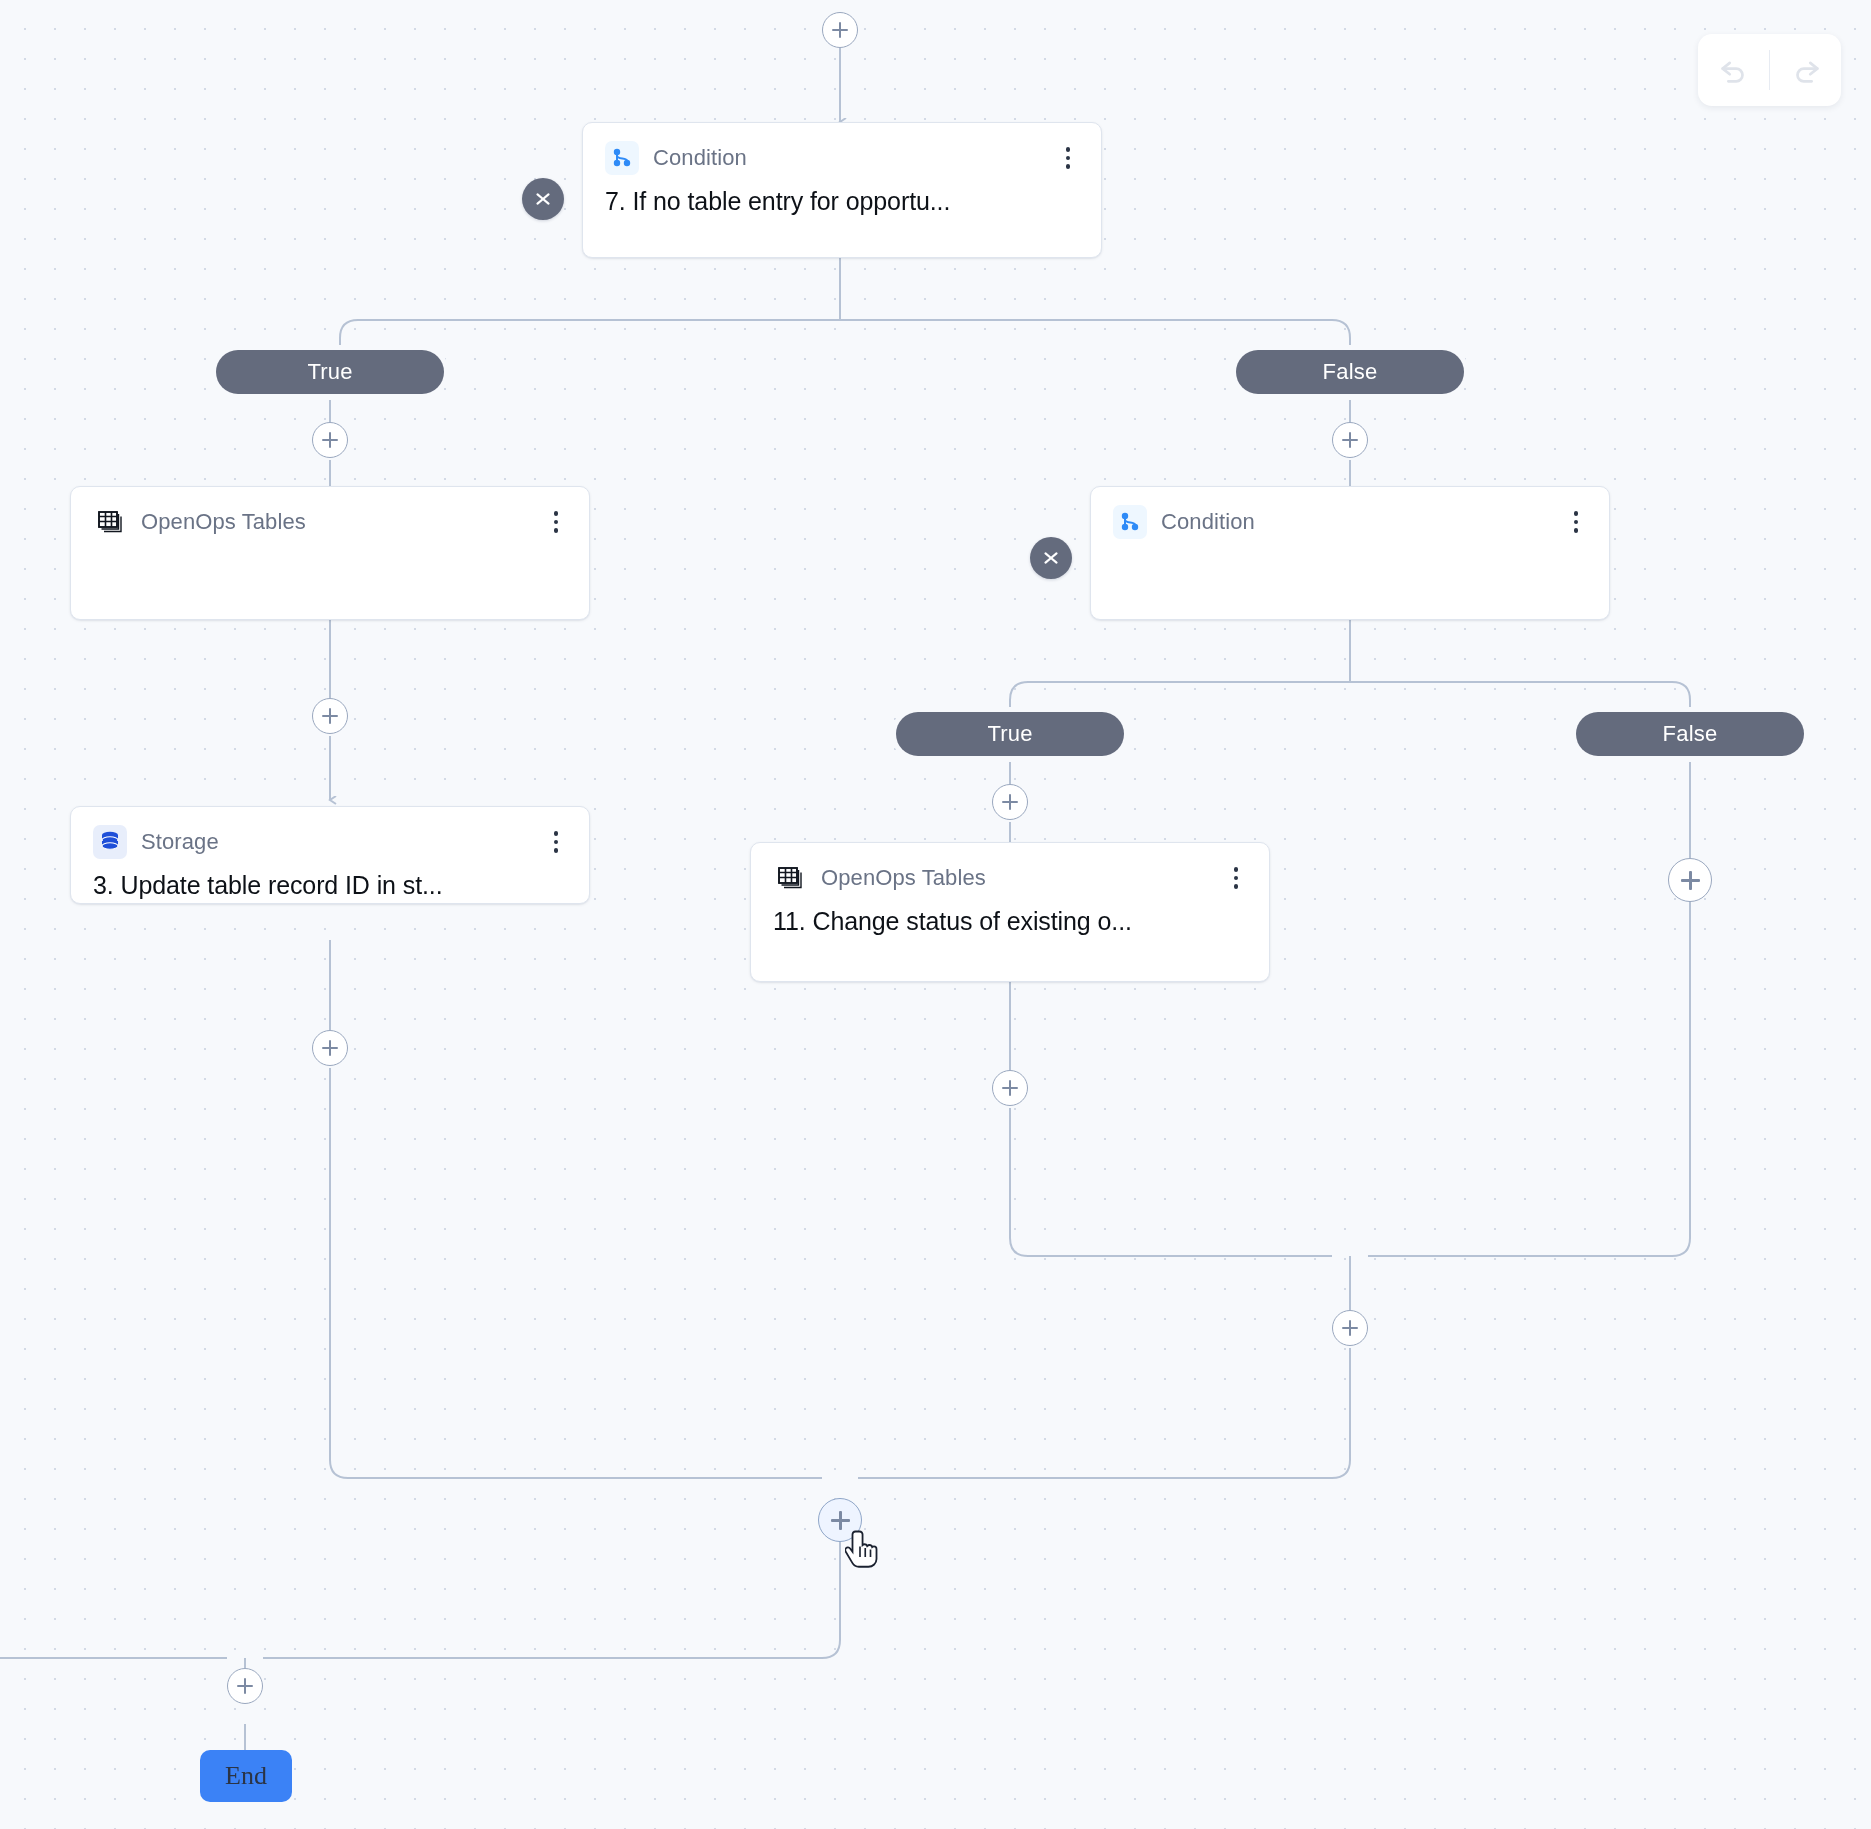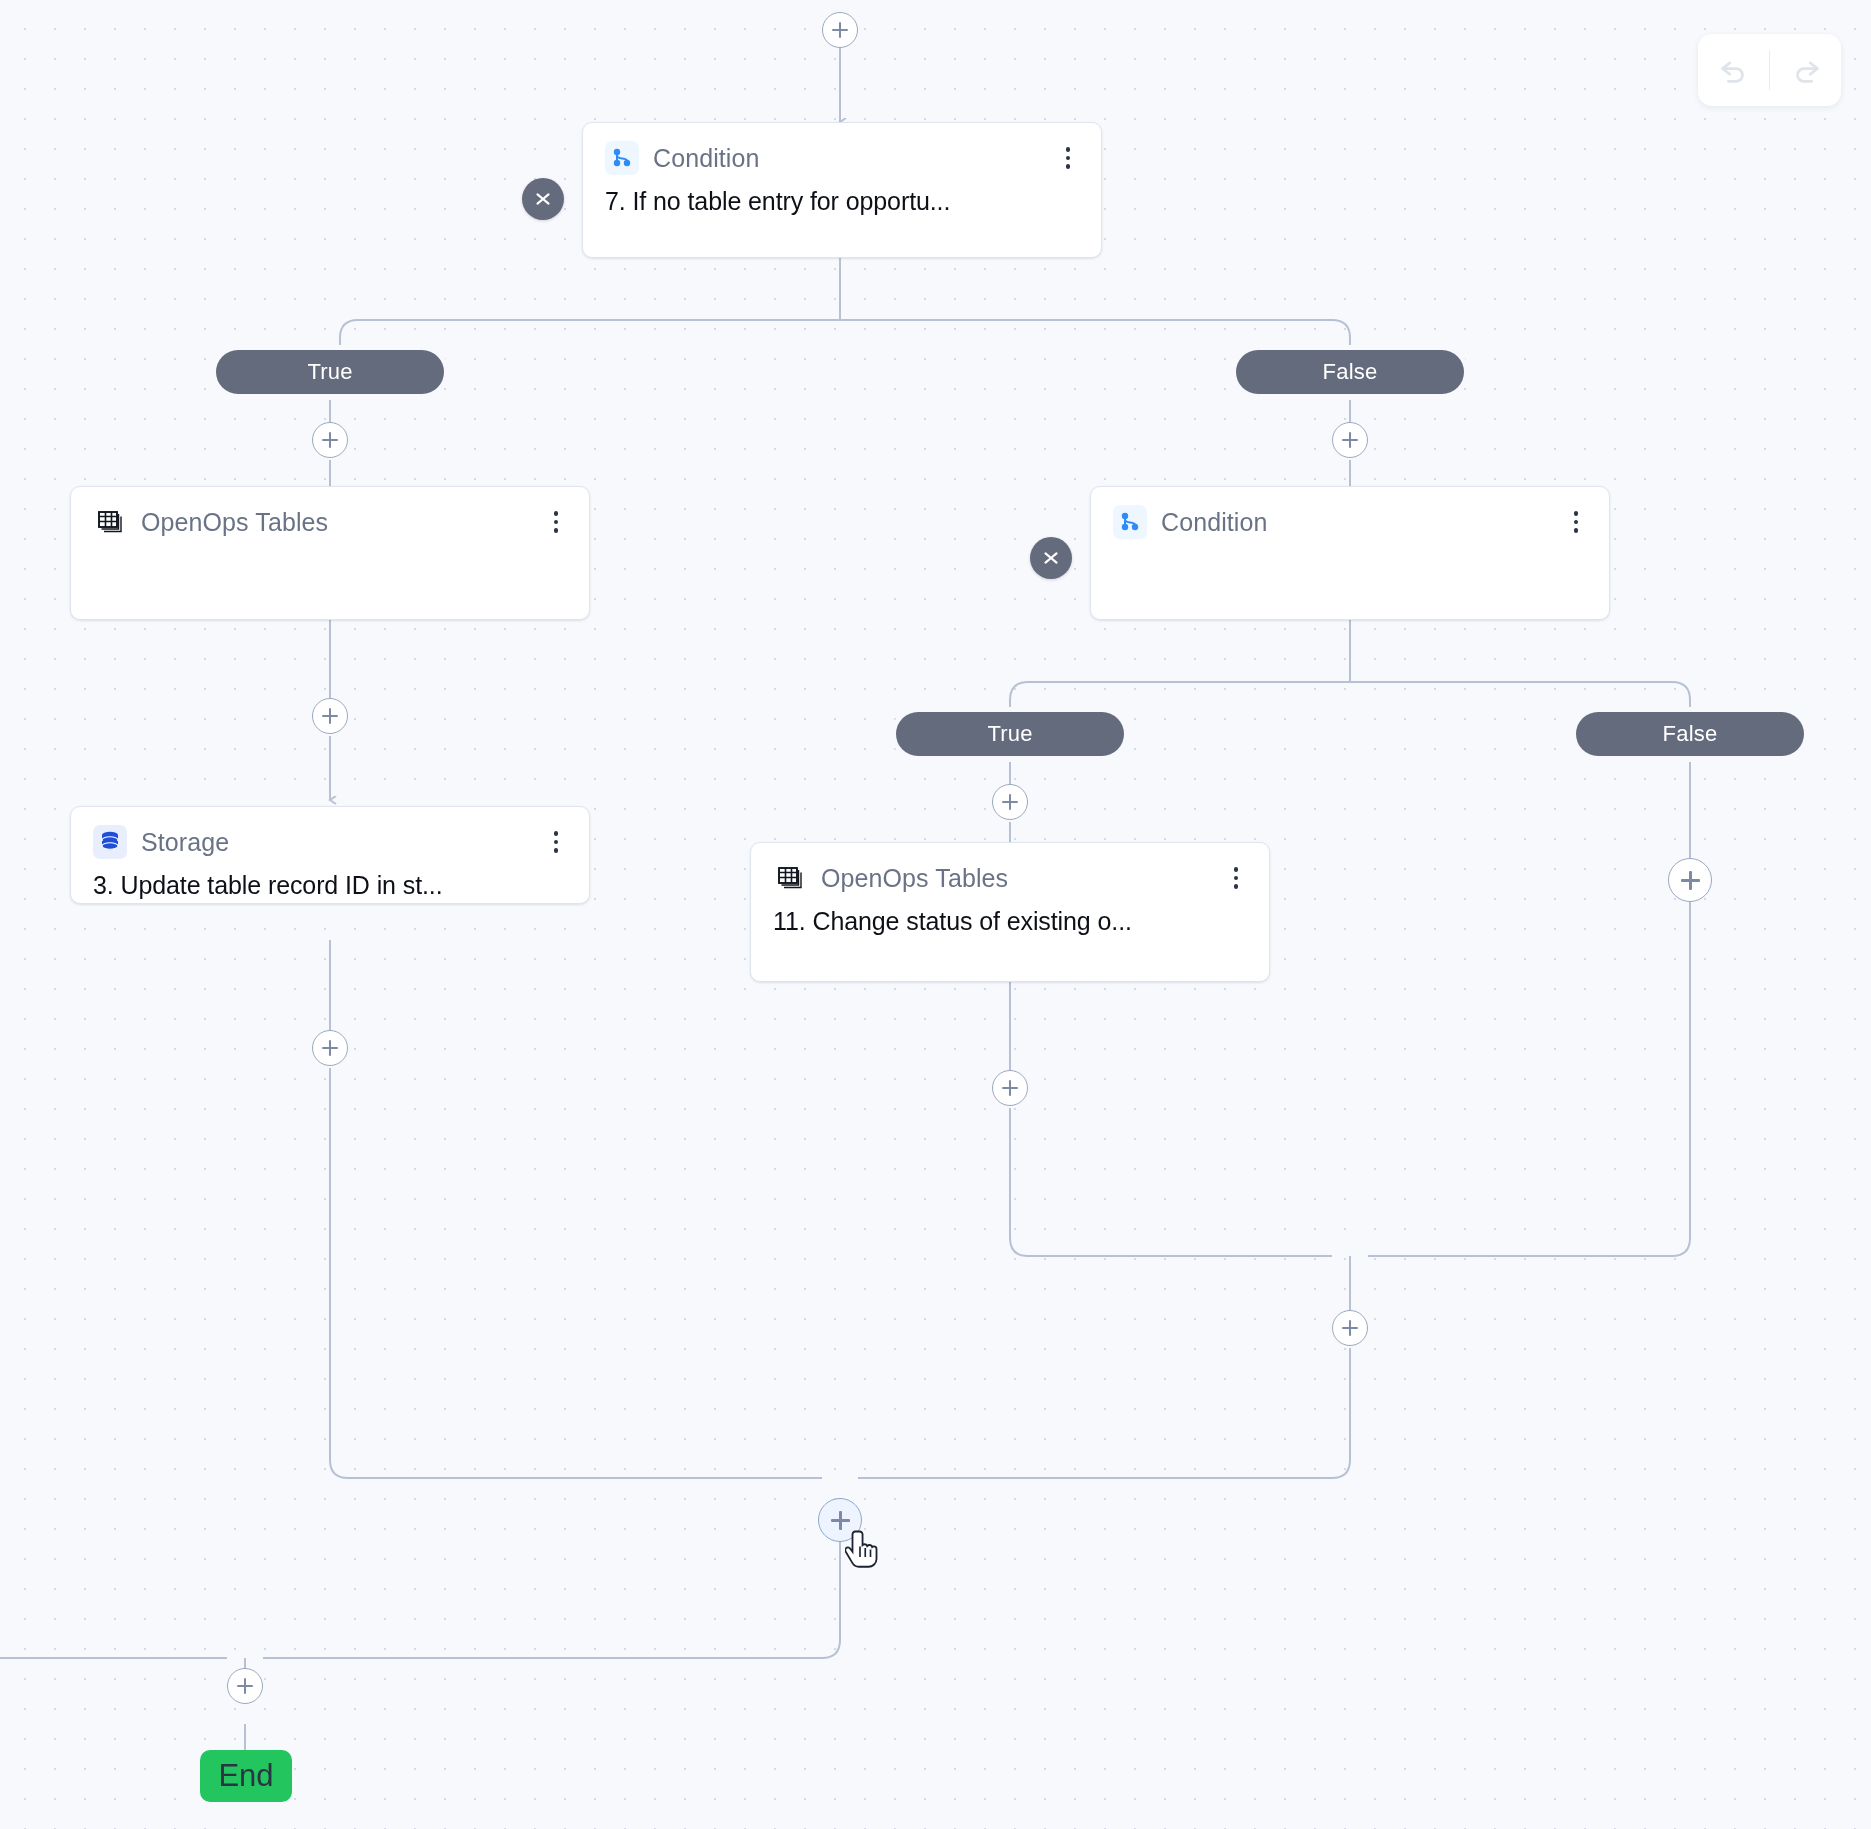--- a/index.html
+++ b/index.html
@@ -34,21 +34,21 @@
   .node-head{display:flex;align-items:center;gap:14px;}
   .node-ico{
     width:34px;height:34px;border-radius:7px;
     display:flex;align-items:center;justify-content:center;
     flex:0 0 auto;
   }
   .ico-cond{background:#eef7ff;}
   .ico-store{background:#e8eefb;}
   .ico-tables{background:transparent;}
   .node-kind{
-    font-size:25px;color:#6a7386;font-weight:400;letter-spacing:.1px;
+    font-size:22px;color:#6a7386;font-weight:400;letter-spacing:.1px;
     white-space:nowrap;overflow:hidden;
   }
   .node-menu{
     margin-left:auto;width:26px;height:30px;
     display:flex;flex-direction:column;align-items:center;justify-content:center;gap:4px;
     cursor:pointer;
   }
   .node-menu i{display:block;width:4.5px;height:4.5px;border-radius:50%;background:#2b3445;}
   .node-title{
     margin-top:12px;
@@ -84,23 +84,23 @@
     background:#646b7d;color:#ffffff;
     display:flex;align-items:center;justify-content:center;
     font-size:22px;letter-spacing:.2px;
     box-shadow:0 0 0 5px #f7f9fc;
     cursor:pointer;box-sizing:border-box;
   }
 
   
   .endpill{
     position:absolute;height:52px;border-radius:10px;
-    background:#22c55e;color:#2b3445;
+    background:#3b82f6;color:#2b3445;
     display:flex;align-items:center;justify-content:center;
-    font-size:31px;padding:0 22px;box-sizing:border-box;
+    font-size:26px;padding:0 22px;box-sizing:border-box;font-family:Liberation Serif, serif;
   }
 
   
   .history{
     position:absolute;right:30px;top:34px;
     width:143px;height:72px;border-radius:14px;background:#ffffff;
     box-shadow:0 2px 6px rgba(25,40,70,.08);
     display:flex;align-items:center;
   }
   .history-btn{

